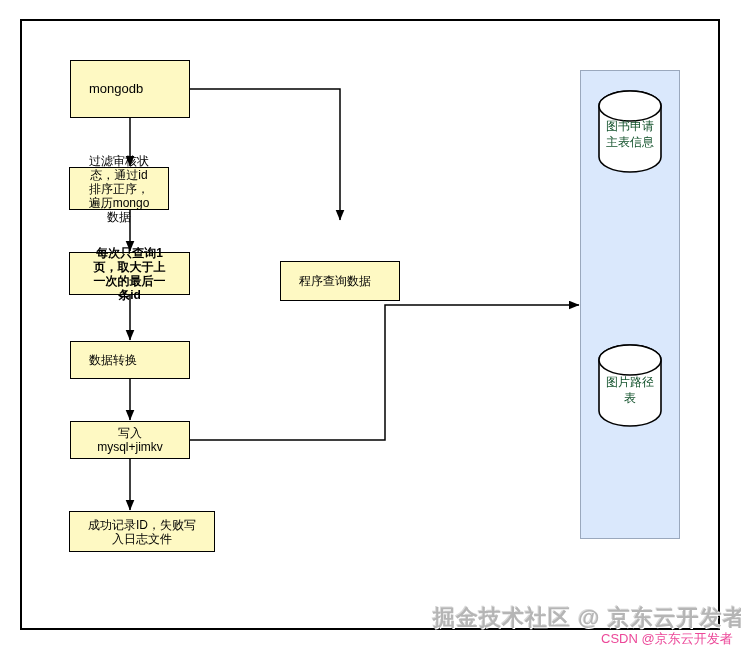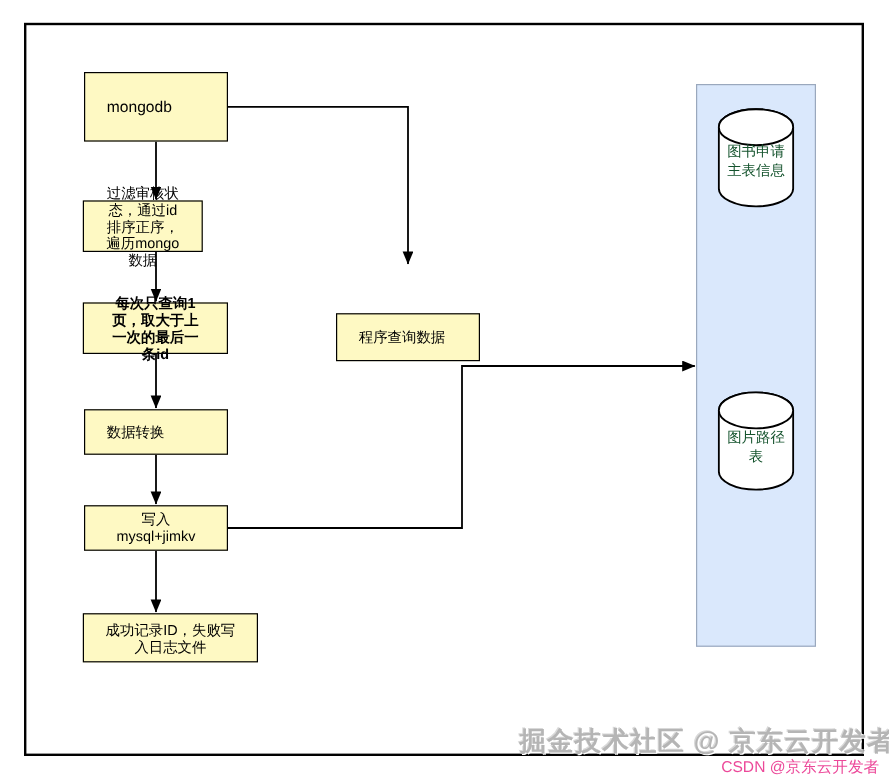--- a/index.html
+++ b/index.html
@@ -97,21 +97,21 @@
   </div>
 
   <div class="cyl-wrap" style="left:598px; top:90px; width:64px; height:84px;">
     <svg width="64" height="84" viewBox="0 0 64 84" xmlns="http://www.w3.org/2000/svg">
       <path d="M1,16 A31,15 0 0 1 63,16 L63,67 A31,15 0 0 1 1,67 Z" fill="#ffffff" stroke="#000" stroke-width="1.6"></path>
       <ellipse cx="32" cy="16" rx="31" ry="15" fill="#ffffff" stroke="#000" stroke-width="1.6"></ellipse>
     </svg>
     <div class="cyl-label" style="left:4px; top:28px; width:56px;">图书申请主表信息</div>
   </div>
 
-  <div class="cyl-wrap" style="left:598px; top:326px; width:52px; height:84px;">
+  <div class="cyl-wrap" style="left:598px; top:344px; width:52px; height:84px;">
     <svg width="64" height="84" viewBox="0 0 64 84" xmlns="http://www.w3.org/2000/svg">
       <path d="M1,16 A31,15 0 0 1 63,16 L63,67 A31,15 0 0 1 1,67 Z" fill="#ffffff" stroke="#000" stroke-width="1.6"></path>
       <ellipse cx="32" cy="16" rx="31" ry="15" fill="#ffffff" stroke="#000" stroke-width="1.6"></ellipse>
     </svg>
     <div class="cyl-label" style="left:4px; top:30px; width:56px;">图片路径表</div>
   </div>
 
   <div class="wm-primary">掘金技术社区 @ 京东云开发者</div>
   <div class="wm-secondary">CSDN @京东云开发者</div>
 

